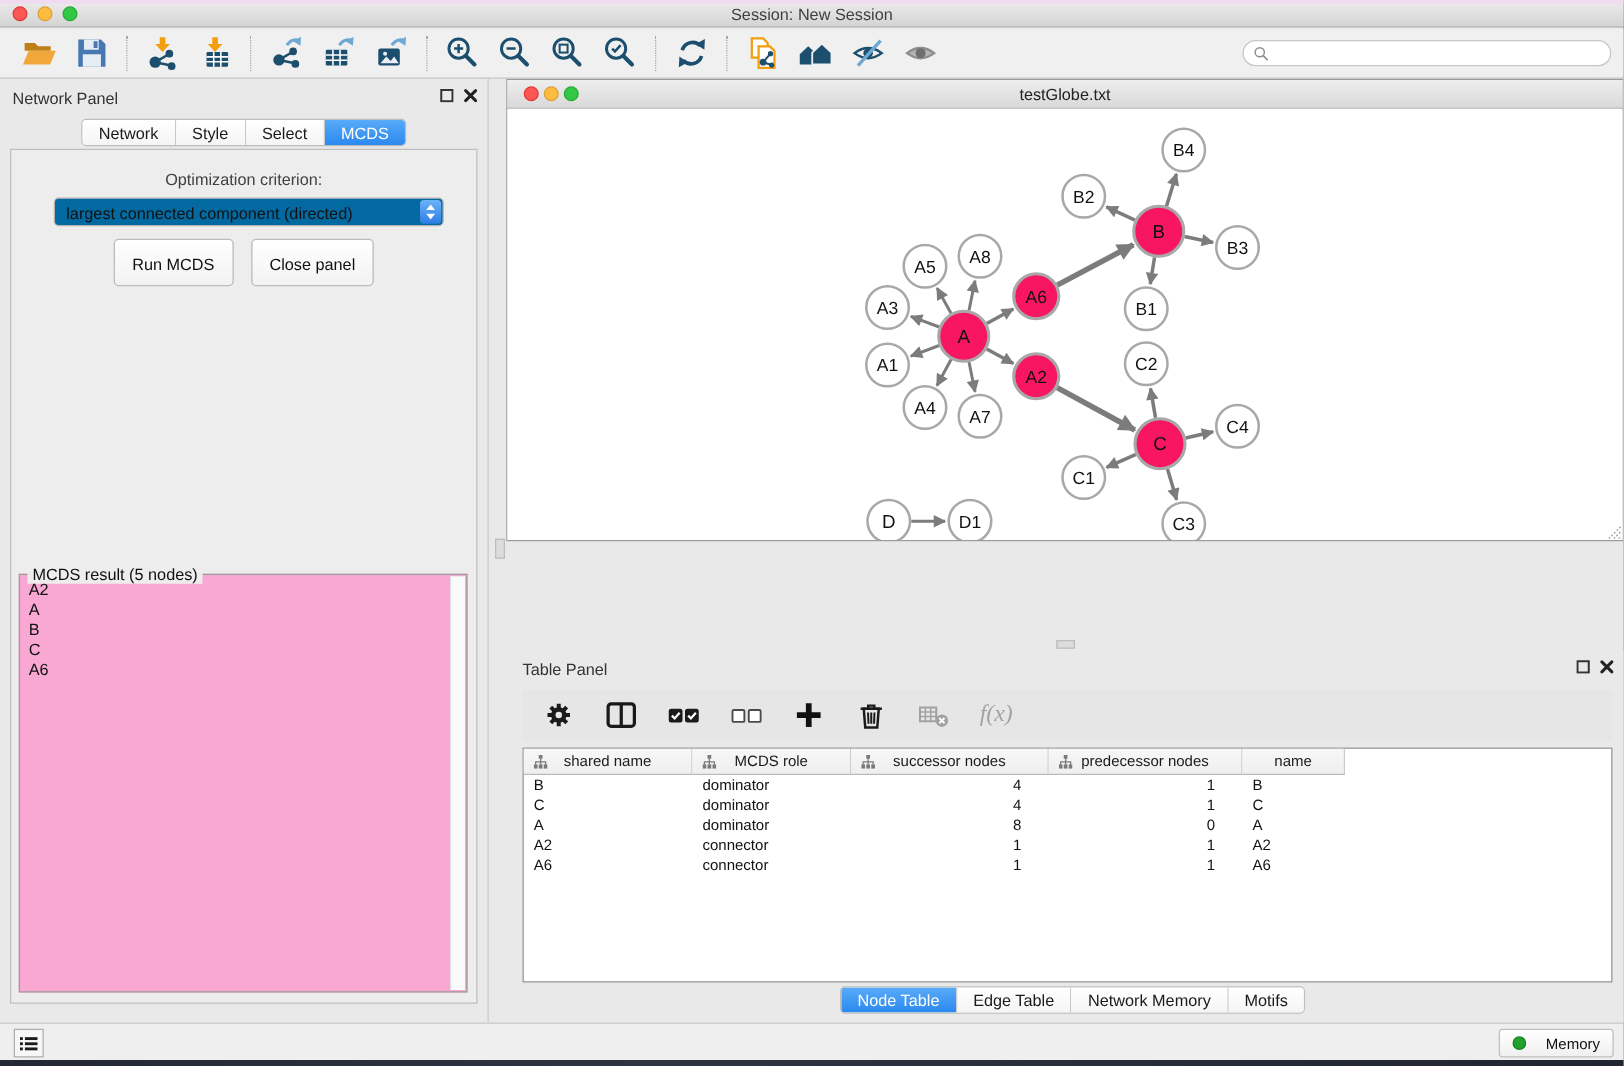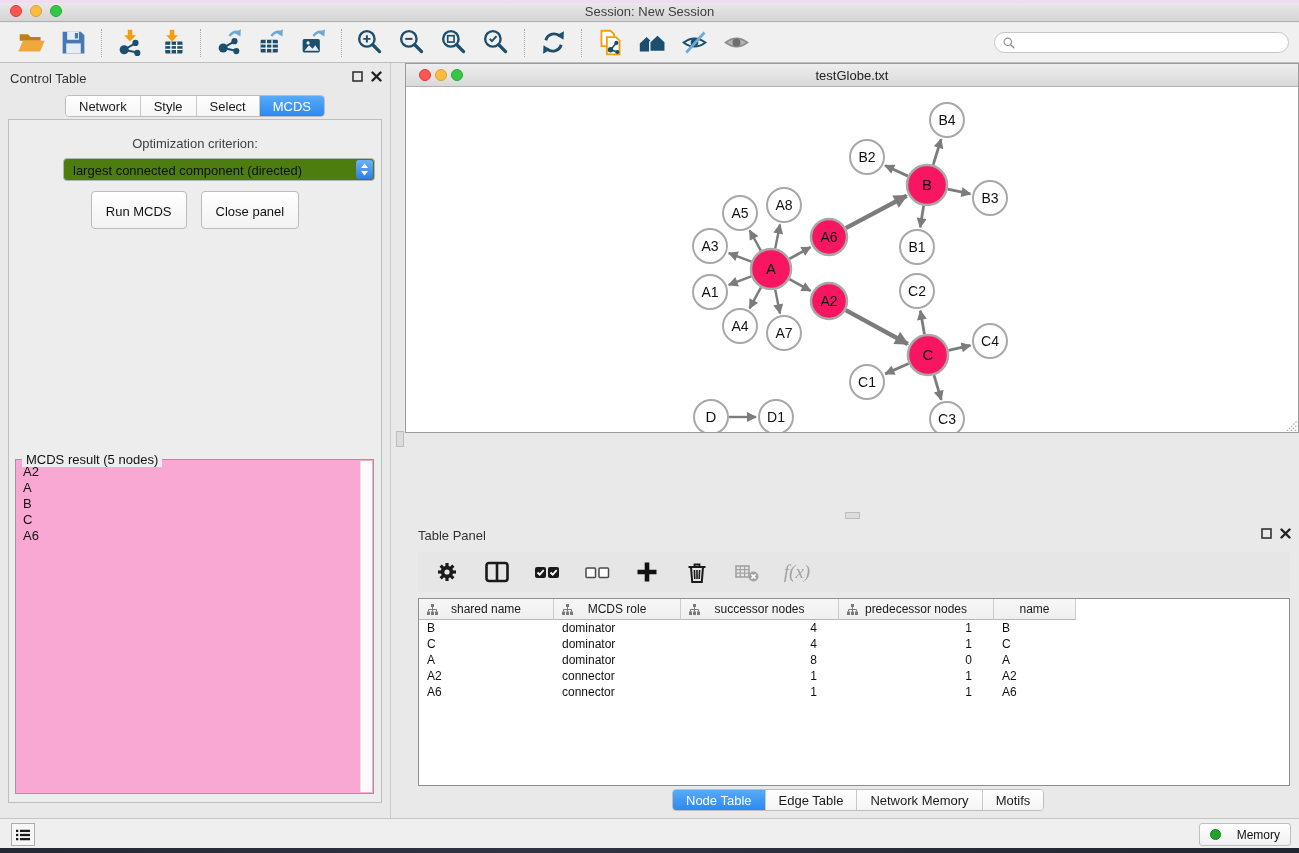--- a/index.html
+++ b/index.html
@@ -38,22 +38,22 @@
   .panel-btns svg{display:block;}
   .seg-group{position:absolute;display:inline-flex;border:1px solid #BDBDBD;border-radius:4px;
     overflow:hidden;background:#FFF;height:22px;}
   .cp-tabs{left:50%;transform:translateX(-50%);top:32px;}
   .seg-tab{padding:0 13px;line-height:21px;font-size:13px;color:#1A1A1A;border-right:1px solid #C9C9C9;
     background:linear-gradient(#FFFFFF,#F5F5F5);white-space:nowrap;}
   .seg-tab:last-child{border-right:none;}
   .seg-tab.active{background:linear-gradient(#59AAF8,#2B89EF);color:#FFF;}
   .cp-body{position:absolute;left:8px;right:8px;top:56px;bottom:15px;background:#EDEDED;border:1px solid #BEBEBE;}
   .opt-label{position:absolute;top:16px;left:0;right:0;text-align:center;font-size:13px;color:#404040;}
-  .mac-select{position:absolute;left:34px;top:38px;width:312px;height:23px;background:#4d7c0f;
-    border:1px solid #B4B4B4;border-radius:4px;margin-left:20px;}
+  .mac-select{position:absolute;left:34px;top:38px;width:312px;height:23px;background:#0369a1;
+    border:1px solid #B4B4B4;border-radius:4px;}
   .mac-select .sel-text{position:absolute;left:9px;top:4px;font-size:13px;color:#111;white-space:nowrap;}
   .stepper{position:absolute;right:1px;top:1px;bottom:1px;width:17px;border-radius:3px;
     background:linear-gradient(#6CB2F8,#2E7DE6);display:flex;align-items:center;justify-content:center;}
   .cp-buttons{position:absolute;top:71px;left:0;right:0;display:flex;justify-content:center;gap:14px;}
   .mac-btn{height:38px;padding:12px 14px;font-size:13px;color:#111;background:linear-gradient(#FFFFFF,#F2F2F2);
     border:1px solid #BBB;border-radius:4px;font-family:inherit;}
   .result-box{position:absolute;left:6px;right:7px;top:339px;bottom:8px;border:1px solid #9A9A9A;background:#f9a8d4;}
   .result-title{position:absolute;top:-8px;left:6px;background:#EDEDED;padding:0 4px;font-size:13px;color:#111;}
   .result-list{position:absolute;left:1px;top:4px;right:14px;bottom:1px;overflow:hidden;}
   .result-item{font-size:13px;line-height:16px;padding-left:6px;color:#111;}
@@ -270,21 +270,21 @@
         <circle cx="5.6" cy="5.6" r="4.3" fill="none" stroke="#8E8E8E" stroke-width="1.4"></circle>
         <line x1="9" y1="9" x2="12.6" y2="12.6" stroke="#8E8E8E" stroke-width="1.6" stroke-linecap="round"></line>
       </svg>
       <input type="text" value="" style="">
     </div>
   </div>
 
   <div class="workspace">
 
     <div class="control-panel">
-      <div class="panel-title">Control Table</div>
+      <div class="panel-title">Network Panel</div>
       <div class="panel-btns">
         <svg width="11" height="11" viewBox="0 0 11 11">
           <rect x="1" y="1" width="9" height="9" fill="none" stroke="#333" stroke-width="1.6"></rect>
         </svg>
         <svg width="11" height="11" viewBox="0 0 11 11">
           <path d="M1.5 1.5 L9.5 9.5 M9.5 1.5 L1.5 9.5" stroke="#222" stroke-width="2.4" stroke-linecap="round"></path>
         </svg>
       </div>
       <div class="seg-group cp-tabs" id="cp-tabs">
           <div class="seg-tab">Network</div>

